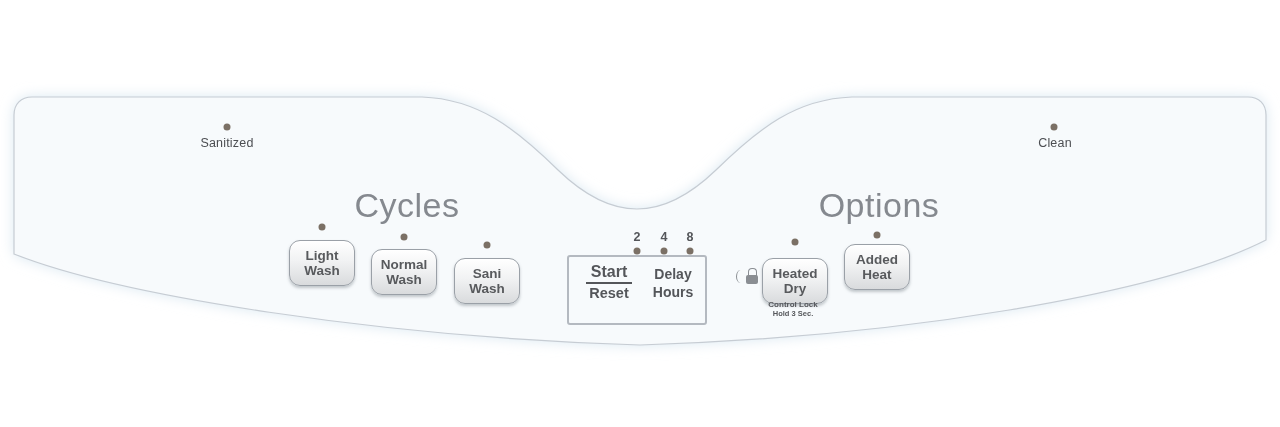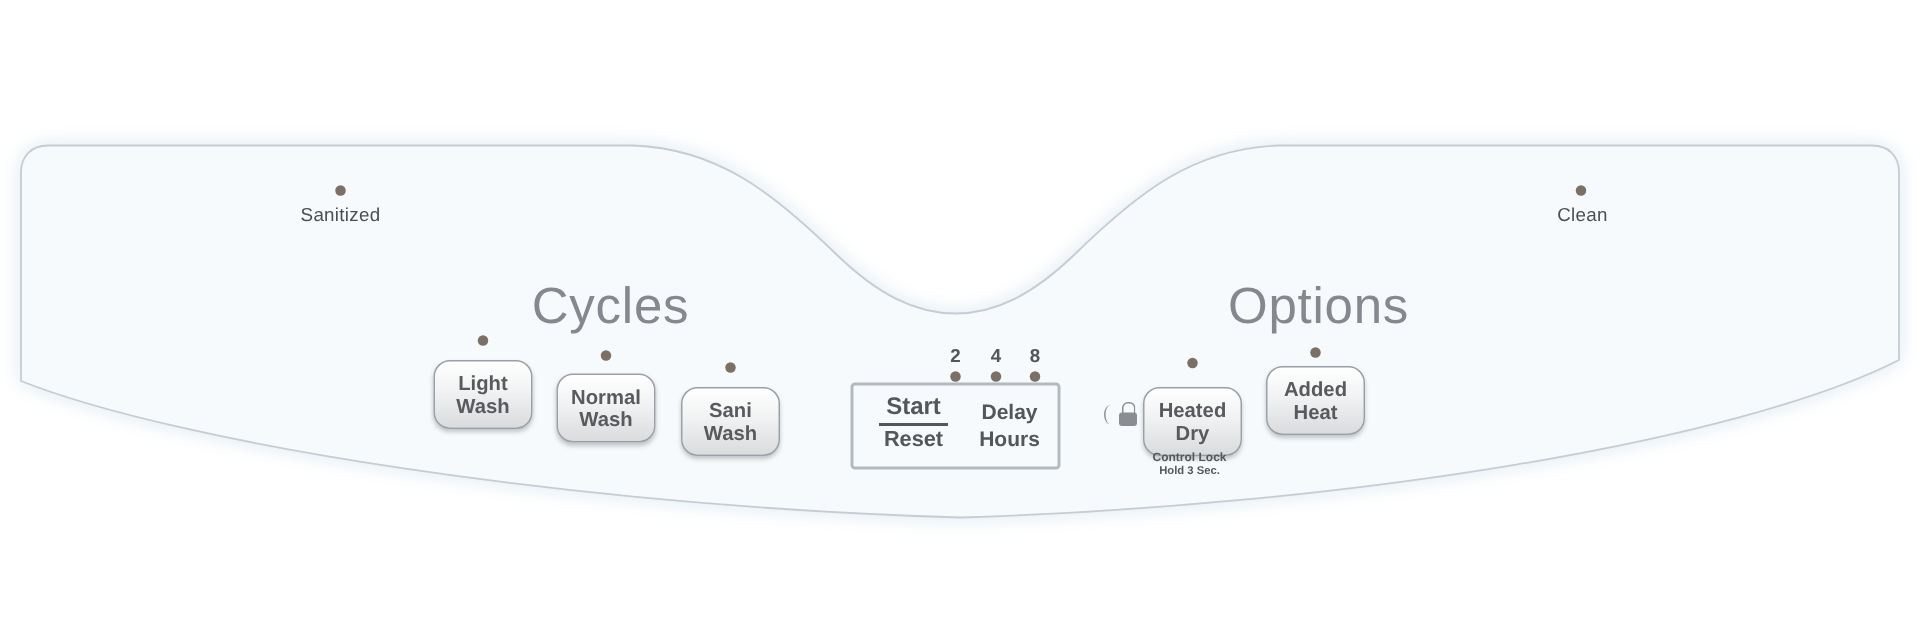--- a/index.html
+++ b/index.html
@@ -7,21 +7,21 @@
   .panel-svg{position:absolute;left:0;top:0;}
   .led{position:absolute;width:7px;height:7px;border-radius:50%;background:#7b7065;transform:translate(-50%,-50%);}
   .ind-label{position:absolute;transform:translate(-50%,-50%);font-size:12.5px;font-weight:normal;color:#4c4e52;letter-spacing:.2px;white-space:nowrap;}
   .section-title{position:absolute;transform:translate(-50%,-50%);font-size:34px;font-weight:400;color:#85898f;letter-spacing:.5px;white-space:nowrap;}
   .btn{position:absolute;width:66px;height:46px;border:1px solid #9aa0a7;border-radius:11px;
        background:linear-gradient(180deg,#ffffff 0%,#f1f2f3 45%,#d9dbdd 100%);
        box-shadow:0 2px 3px rgba(90,100,110,.35), inset 0 1px 0 #ffffff;
        display:flex;flex-direction:column;align-items:center;justify-content:center;
        font-size:13.5px;line-height:15px;font-weight:bold;color:#585a5d;text-align:center;cursor:pointer;box-sizing:border-box;}
   .btn span{display:block;}
-  .group-box{position:absolute;left:567px;top:255px;width:140px;height:58px;border:2px solid #b4b9c0;border-radius:3px;box-sizing:border-box;}
+  .group-box{position:absolute;left:567px;top:255px;width:140px;height:70px;border:2px solid #b4b9c0;border-radius:3px;box-sizing:border-box;}
   .start-reset{position:absolute;left:9px;top:6px;width:62px;display:flex;flex-direction:column;align-items:center;font-weight:bold;color:#54565a;cursor:pointer;}
   .start-word{font-size:16px;line-height:17px;}
   .start-divider{width:46px;height:2px;background:#54565a;margin:2px 0 1px;}
   .reset-word{font-size:14.5px;line-height:16px;}
   .delay-hours{position:absolute;left:75px;top:8px;width:58px;display:flex;flex-direction:column;align-items:center;font-weight:bold;font-size:14px;line-height:18px;color:#54565a;cursor:pointer;}
   .delay-num{position:absolute;transform:translate(-50%,-50%);font-size:12.5px;font-weight:bold;color:#54565a;}
   .note{position:absolute;transform:translateX(-50%);font-weight:bold;color:#55575b;text-align:center;white-space:nowrap;}
   .note-line1{font-size:8px;line-height:9px;}
   .note-line2{font-size:7.5px;line-height:9px;}
   .lock-icon{position:absolute;left:736px;top:267px;width:24px;height:20px;}

